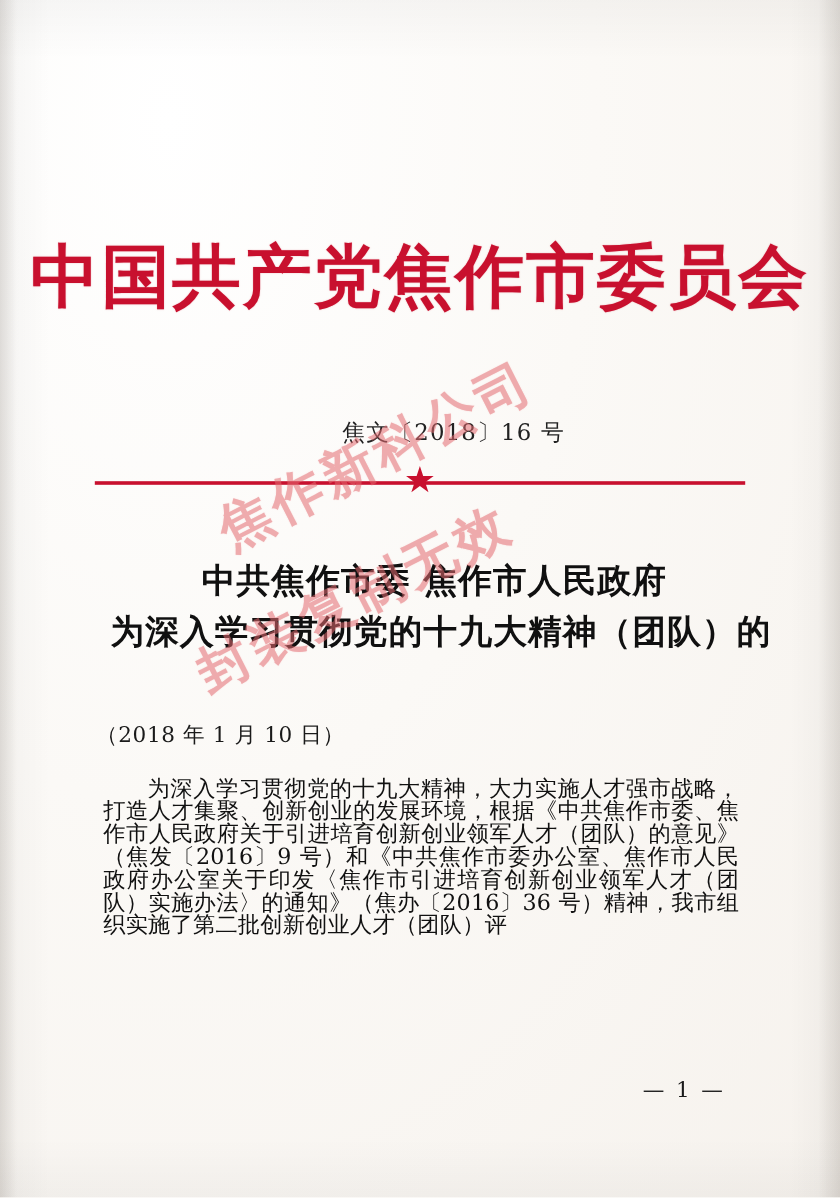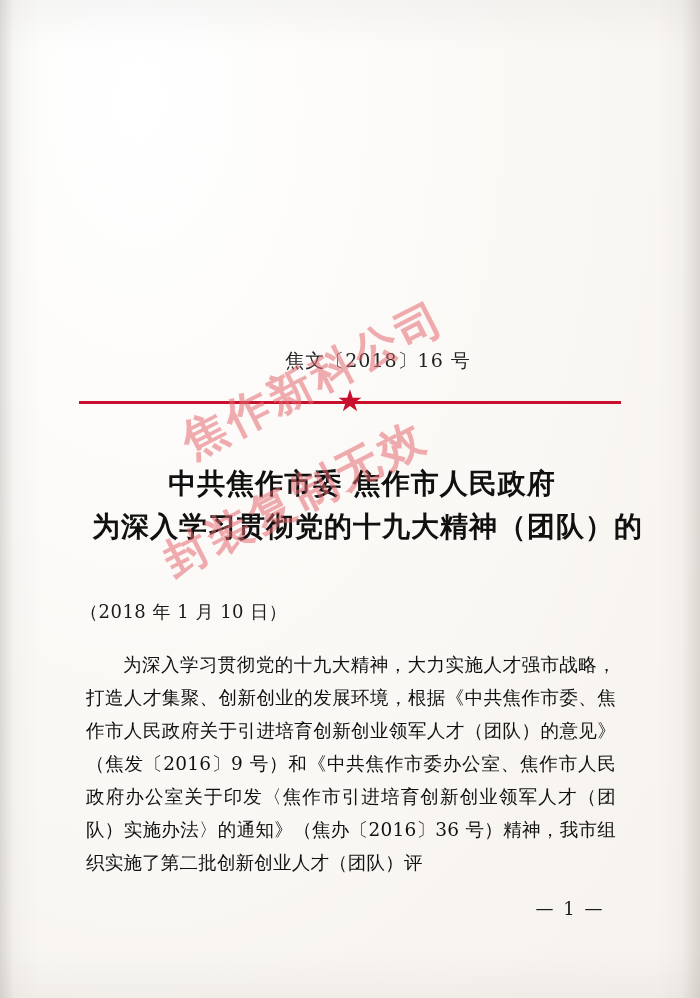--- a/index.html
+++ b/index.html
@@ -120,21 +120,21 @@
     letter-spacing: 0.5px;
   }
 
   
   .body-text {
     position: absolute;
     top: 648px;
     left: 86px;
     width: 530px;
     font-size: 18.5px;
-    line-height: 33px;
+    line-height: 19px;
     color: #111;
     text-align: justify;
     letter-spacing: 0.2px;
   }
   .body-text p {
     margin: 0;
     text-indent: 2em;
   }
 
   
@@ -189,20 +189,21 @@
     pointer-events: none;
   }
 </style>
 </head>
 <body>
 
 <div class="paper"></div>
 
 <div class="doc">
 
+  <div class="masthead">中国共产党焦作市委员会</div>
 
   <div class="doc-number">焦文〔2018〕16 号</div>
 
   <div class="divider-wrap">
     <div class="divider-line"></div>
     <div class="divider-star">★</div>
   </div>
 
   <div class="title-block">
     <span class="title-line">中共焦作市委  焦作市人民政府</span>

